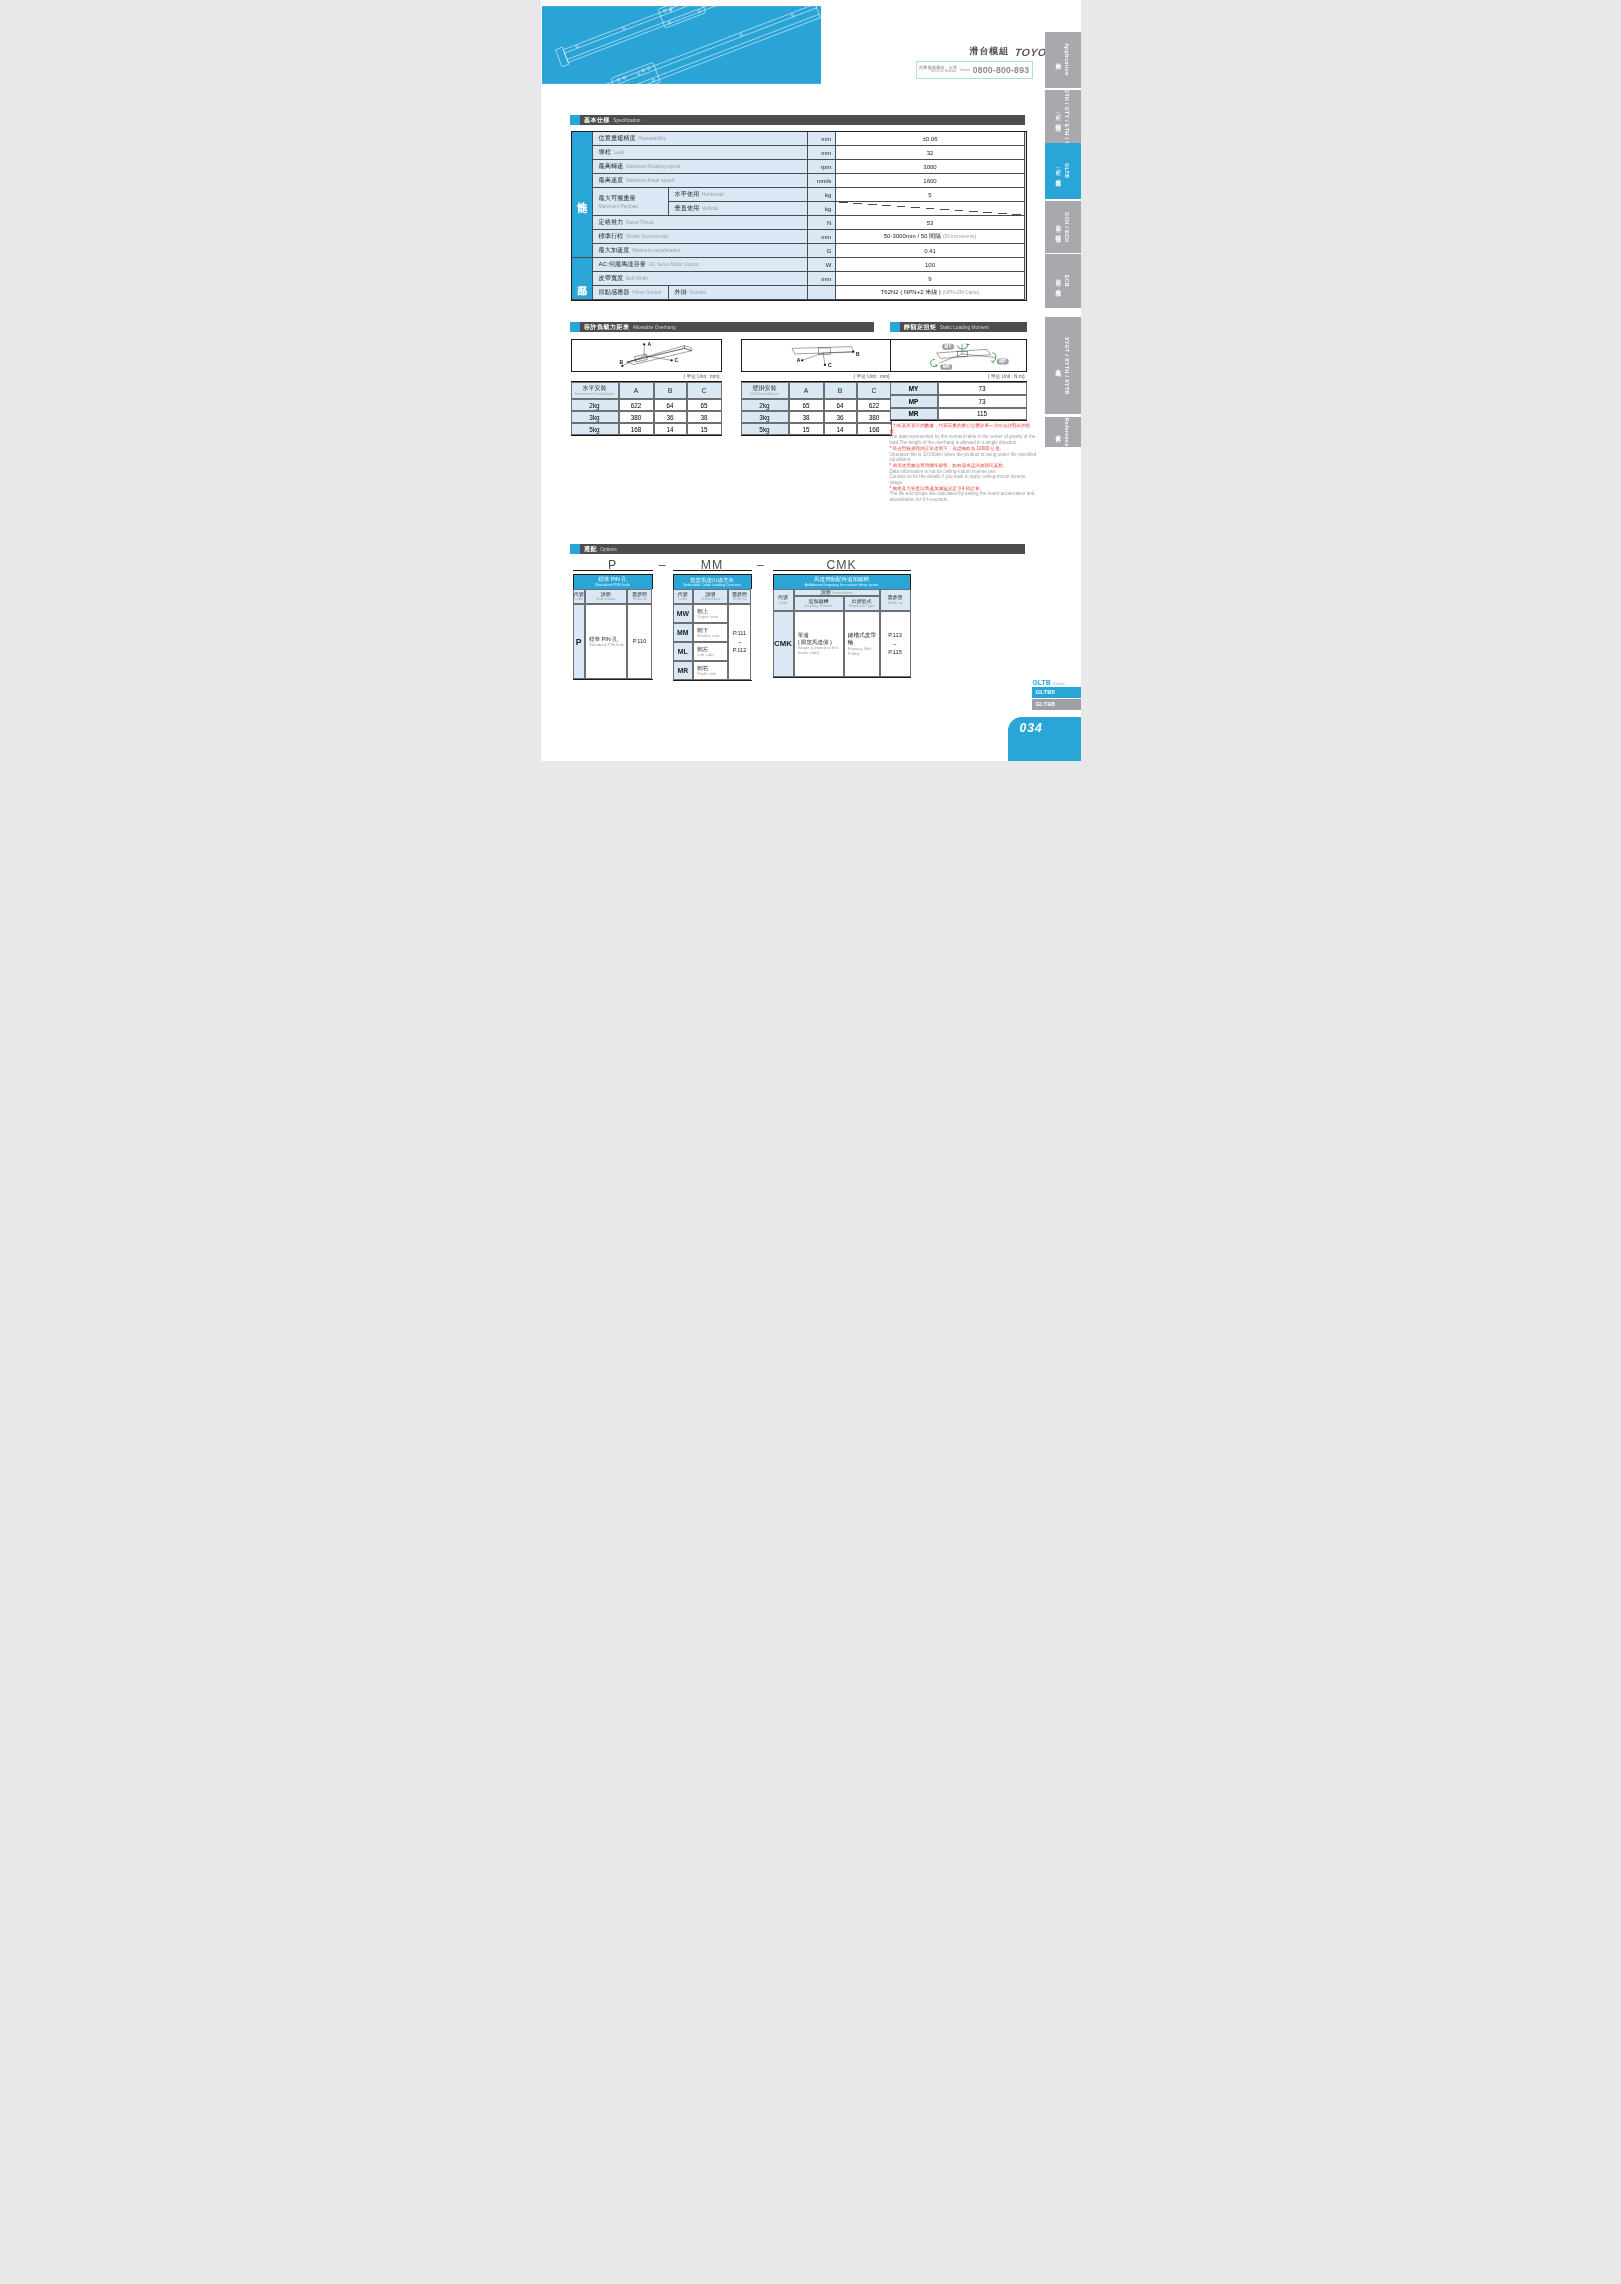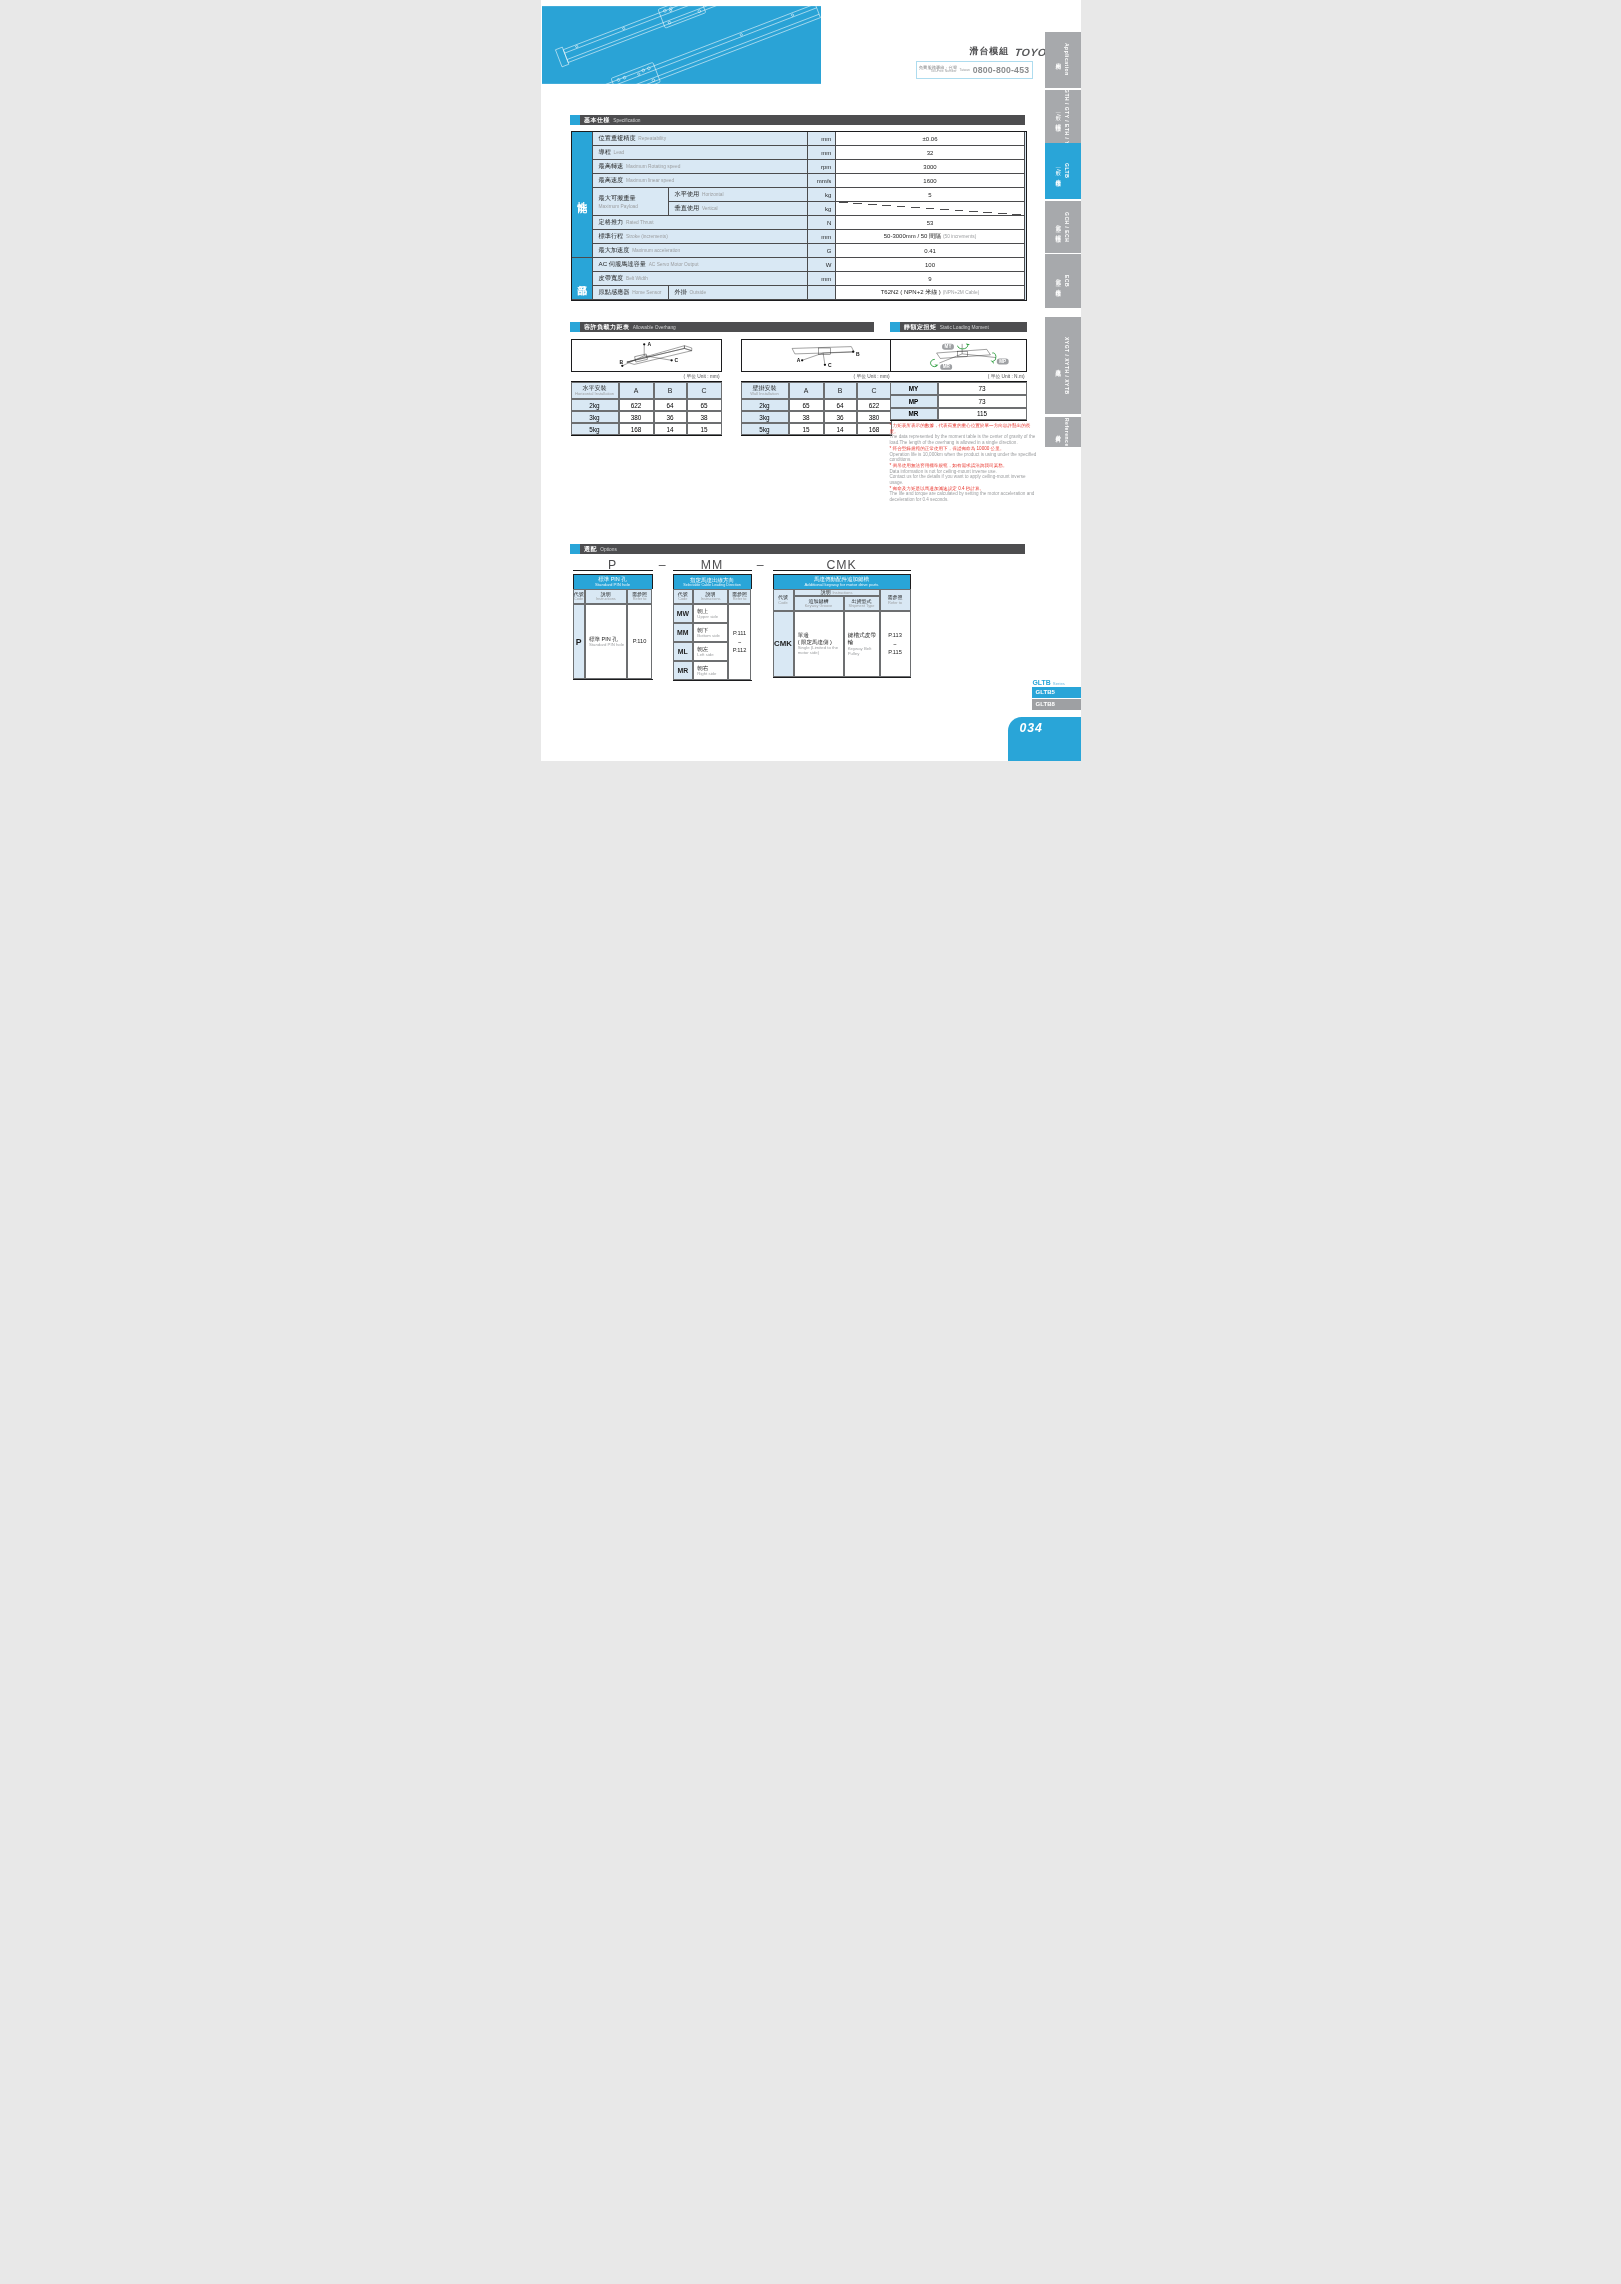--- a/index.html
+++ b/index.html
@@ -141,21 +141,21 @@
     <span class="brand-zh">滑台模組</span>
     <span class="brand-logo">TOYO</span>
   </div>
 
   <div class="abs tollbox">
     <div class="toll-l">
       <span class="toll-zh">免費服務專線 : 台灣</span>
       <span class="toll-en">Toll-Free Number</span>
     </div>
     <span class="toll-en">Taiwan</span>
-    <span class="toll-num">0800-800-453</span>
+    <span class="toll-num">0800-800-893</span>
   </div>
 
   <div class="abs tab" style="top:31.5px;height:56px;">
     <div class="vwrap">
         <span class="vtext v-zh">應用例</span>
         <span class="vtext v-code">Application</span>
       </div>
   </div>
   <div class="abs tab" style="top:90px;height:53px;">
     <div class="vwrap">

